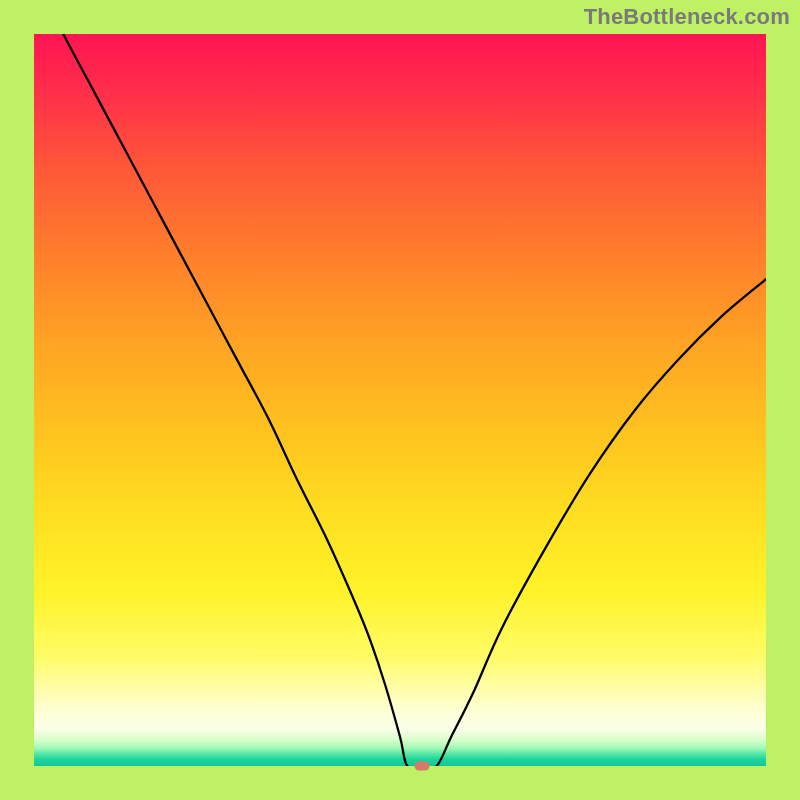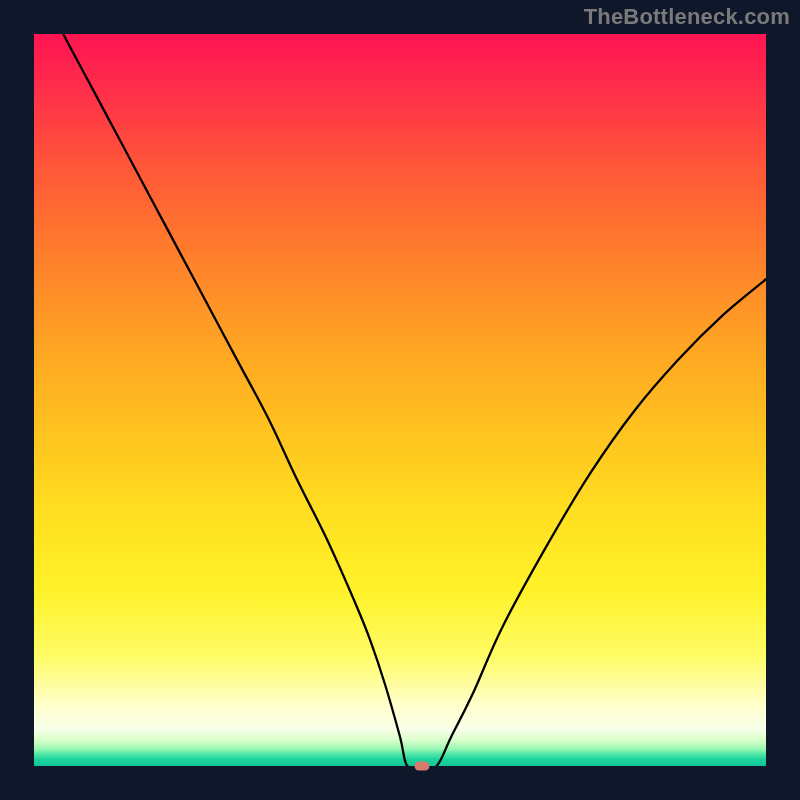--- a/index.html
+++ b/index.html
@@ -8,21 +8,21 @@
     width: 800px;
     height: 800px;
     background: #000;
     overflow: hidden;
     font-family: Arial, Helvetica, sans-serif;
   }
   .frame {
     position: relative;
     width: 800px;
     height: 800px;
-    background: #0f172a;
+    background: #bef264;
   }
   .attrib {
     position: absolute;
     top: 4px;
     right: 10px;
     color: #7a7a7a;
     font-size: 22px;
     font-weight: 600;
     letter-spacing: 0.2px;
     z-index: 10;

